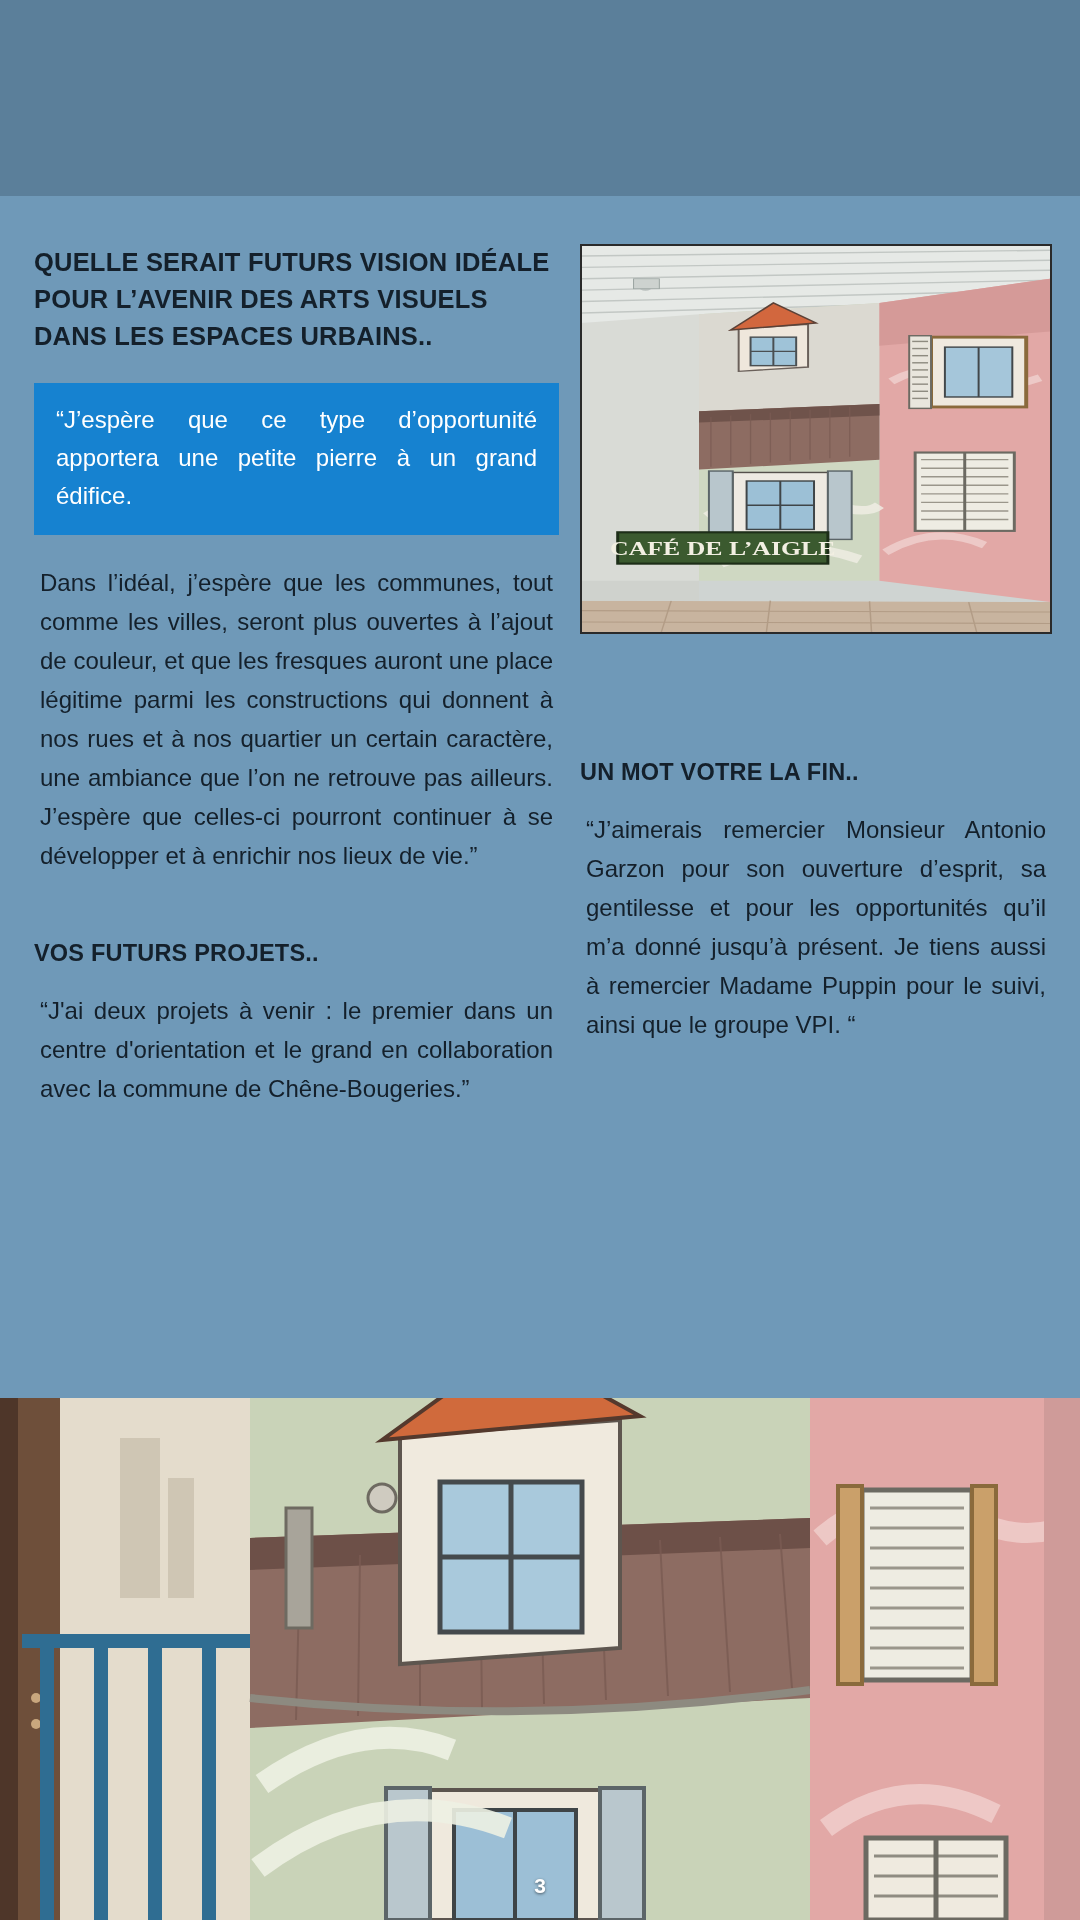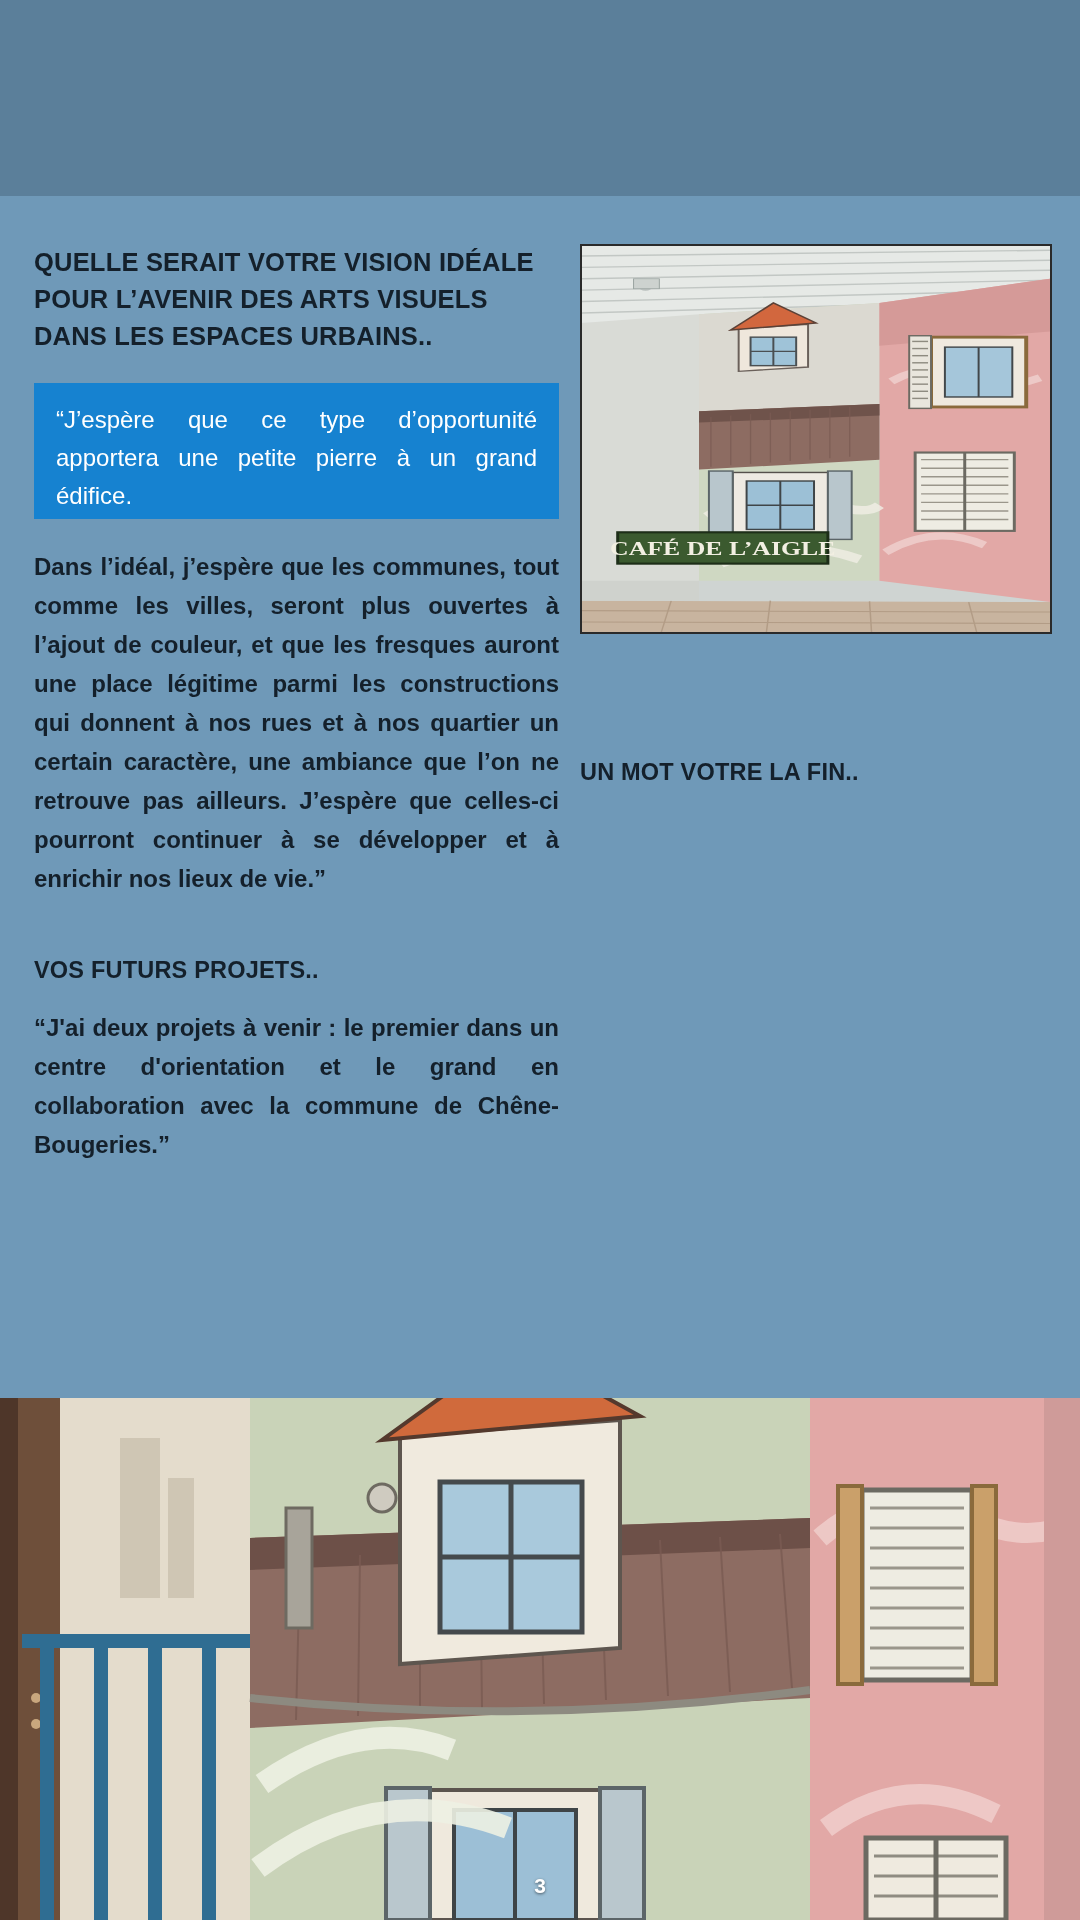--- a/index.html
+++ b/index.html
@@ -63,33 +63,32 @@
     letter-spacing: 0.2px;
   }
 
   .pull-quote {
     background: #1682d0;
     color: #ffffff;
     font-size: 24px;
     line-height: 38px;
     text-align: justify;
     text-justify: inter-word;
-    padding: 18px 22px 4px 22px;
+    padding: 18px 22px 20px 22px;
     margin: 0 0 28px 0;
     box-sizing: border-box;
   }
 
   p.body-text {
     font-size: 24px;
     line-height: 39px;
     color: #14202b;
     text-align: justify;
     text-justify: inter-word;
-    margin: 0;
-    font-weight: bold;
+    margin: 6px;
   }
 
   .gap-lg { height: 56px; }
 
   h3.sub-title {
     font-size: 23.5px;
     line-height: 32px;
     font-weight: bold;
     color: #14202b;
     margin: 0 0 22px 0;
@@ -138,21 +137,21 @@
 </head>
 <body>
 
 <div class="page">
 
   <div class="top-band"></div>
 
   <div class="content">
 
     <div class="col-left">
-      <h2 class="section-title">QUELLE SERAIT VOTRE VISION IDÉALE POUR L’AVENIR DES ARTS VISUELS DANS LES ESPACES URBAINS..</h2>
+      <h2 class="section-title">QUELLE SERAIT FUTURS VISION IDÉALE POUR L’AVENIR DES ARTS VISUELS DANS LES ESPACES URBAINS..</h2>
 
       <div class="pull-quote">“J’espère que ce type d’opportunité apportera une petite pierre à un grand édifice.</div>
 
       <p class="body-text">Dans l’idéal, j’espère que les communes, tout comme les villes, seront plus ouvertes à l’ajout de couleur, et que les fresques auront une place légitime parmi les constructions qui donnent à nos rues et à nos quartier un certain caractère, une ambiance que l’on ne retrouve pas ailleurs. J’espère que celles-ci pourront continuer à se développer et à enrichir nos lieux de vie.”</p>
 
       <div class="gap-lg"></div>
 
       <h3 class="sub-title">VOS FUTURS PROJETS..</h3>
 
       <p class="body-text">“J'ai deux projets à venir : le premier dans un centre d'orientation et le grand en collaboration avec la commune de Chêne-Bougeries.”</p>
@@ -260,20 +259,21 @@
             <line x1="390" y1="500" x2="398" y2="542"></line>
           </g>
           <polygon points="0,470 118,470 118,498 0,498" fill="#cfd2cd"></polygon>
         </svg>
       </div>
 
       <div class="right-spacer"></div>
 
       <h3 class="sub-title">UN MOT VOTRE LA FIN..</h3>
 
+      <p class="body-text">“J’aimerais remercier Monsieur Antonio Garzon pour son ouverture d’esprit, sa gentilesse et pour les opportunités qu’il m’a donné jusqu’à présent. Je tiens aussi à remercier Madame Puppin pour le suivi, ainsi que le groupe VPI. “</p>
     </div>
   </div>
 
   <div class="bottom-image">
     <svg viewBox="0 0 1080 522" preserveAspectRatio="none">
 
       <rect x="0" y="0" width="1080" height="522" fill="#d9cfc0"></rect>
 
       <rect x="0" y="0" width="60" height="522" fill="#6e4f3a"></rect>
       <rect x="0" y="0" width="18" height="522" fill="#4e3629"></rect>

